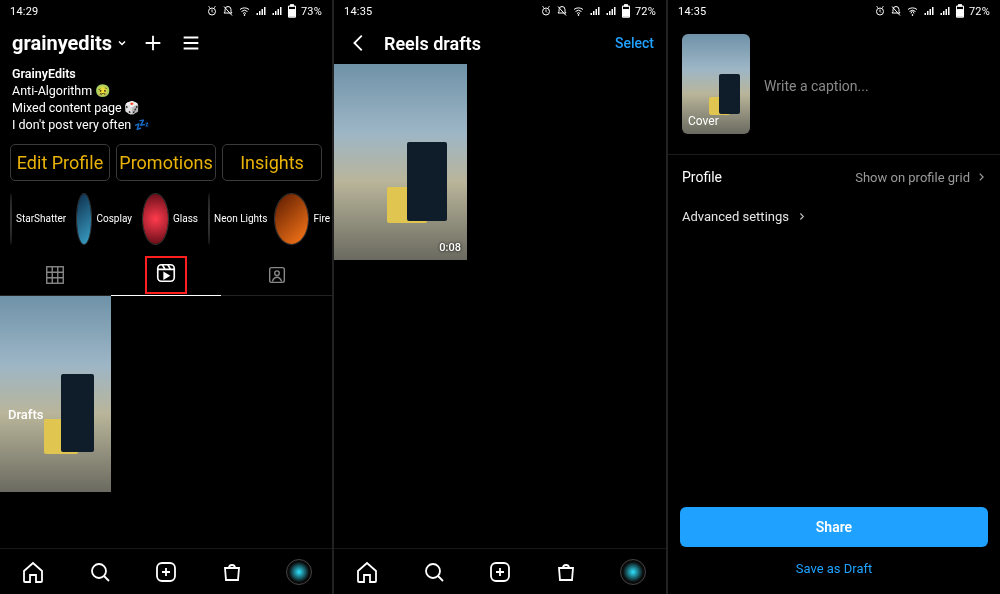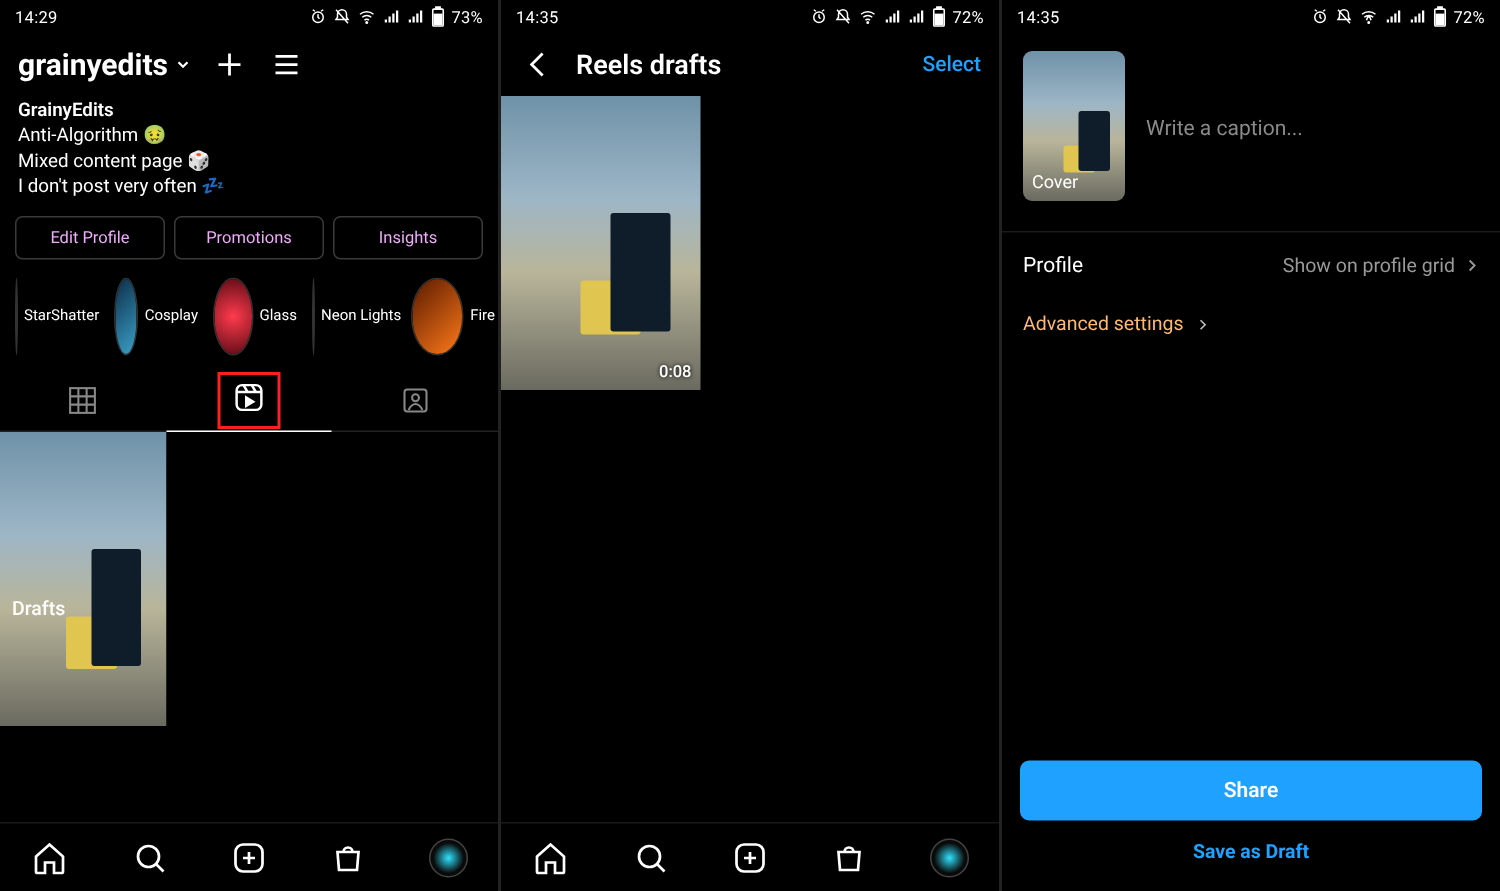--- a/index.html
+++ b/index.html
@@ -54,22 +54,22 @@
   
   .bio { padding: 2px 12px 10px 12px; font-size: 12.5px; line-height: 1.35; }
   .bio .name { font-weight: 600; }
 
   
   .btnrow { display: flex; gap: 6px; padding: 0 10px 12px 10px; }
   .btn {
     flex: 1;
     border: 1px solid #3a3a3a;
     border-radius: 5px;
-    color: #f0abfc;
-    font-size: 11px;
+    color: #eab308;
+    font-size: 18px;
     padding: 7px 0;
     text-align: center;
     background: #000;
   }
 
   
   .highlights { display: flex; gap: 10px; padding: 0 6px 6px 10px; overflow: hidden; }
   .hl { display: flex; align-items: center; gap: 4px; width: 56px; flex-shrink: 0; }
   .hl .ring { width: 52px; height: 52px; border-radius: 50%; border: 1px solid #333; overflow: hidden; }
   .hl .lbl { font-size: 10px; text-align: center; white-space: nowrap; }
@@ -132,28 +132,28 @@
   }
   .cover .covlbl { position:absolute; left:6px; bottom:6px; font-size:12px; }
   .caption-ph { color: #8a8a8a; font-size: 14px; padding-top: 4px; margin-top: 40px; }
 
   .rowitem {
     display: flex; align-items: center; justify-content: space-between;
     padding: 14px 14px; font-size: 14px;
     border-top: 1px solid #1b1b1b;
   }
   .rowitem .sub { color:#9a9a9a; font-size: 13px; display:flex; align-items:center; gap:6px;}
-  .adv { display:flex; align-items:center; gap:8px; color:#fdba74; font-size:13px; padding: 10px 14px 0 14px; }
+  .adv { display:flex; align-items:center; gap:8px; color:#e5e5e5; font-size:13px; padding: 10px 14px 0 14px; }
 
   .sharewrap { position:absolute; left:0; right:0; bottom:0; padding: 0 12px 16px 12px; }
   .sharebtn {
     background:#1fa2ff; color:#fff; text-align:center; padding:12px 0;
     border-radius:6px; font-size:14px; font-weight:600;
   }
-  .savedraft { color:#1fa2ff; text-align:center; padding:14px 0 2px 0; font-size:13px; font-weight:700; }
+  .savedraft { color:#1fa2ff; text-align:center; padding:14px 0 2px 0; font-size:13px; font-weight:400; }
 
   .avatar-ring {
     width: 26px; height: 26px; border-radius: 50%;
     background: radial-gradient(circle at 50% 50%, #2fe3ff 0%, #0a0a0a 60%);
     border: 1px solid #444;
   }
 </style>
 </head>
 <body>
 

